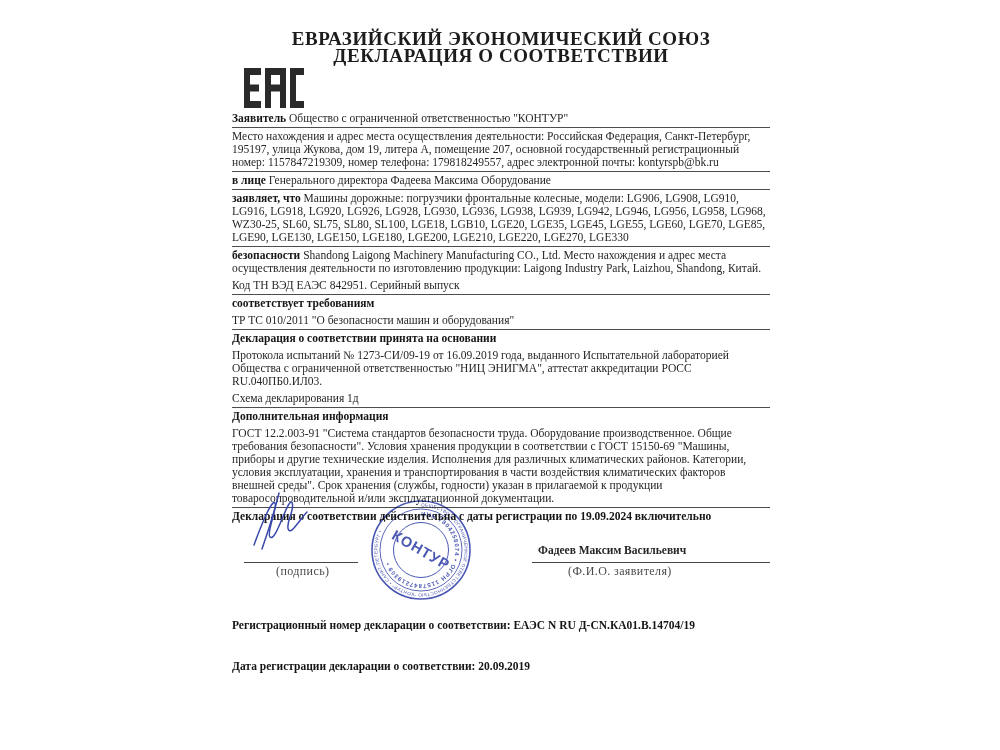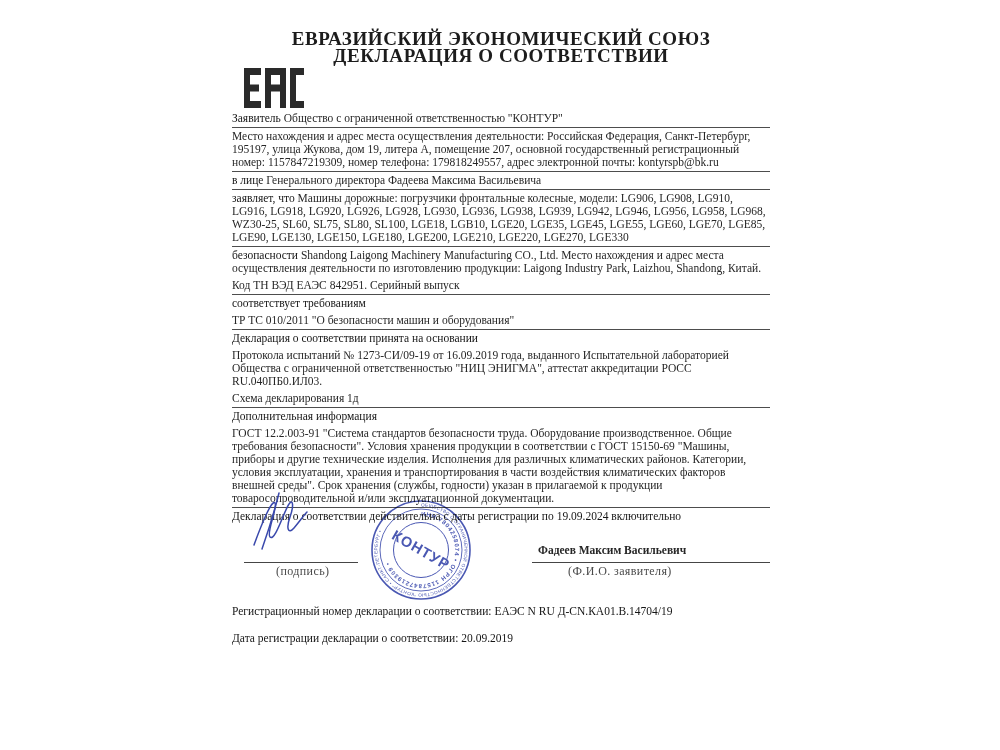--- a/index.html
+++ b/index.html
@@ -10,35 +10,35 @@
   }
   .doc{
     position:absolute;left:232px;top:28px;width:538px;
     font-size:11.5px;line-height:13px;
   }
   .title{ text-align:center;font-weight:bold;font-size:19px;line-height:17px;
     letter-spacing:0.6px;color:#1c1c1c;margin-top:2px;}
   .eac{ margin:4px 0 2px 12px; width:60px;height:40px;display:block;}
   .row{ padding:2px 0 2px 0;}
   .bb{ border-bottom:1px solid #4d4d4d;}
-  .b{ font-weight:normal;color:#151515;}
+  .b{ font-weight:bold;color:#151515;}
   .small-cap{ font-size:12px;color:#4a4a4a;letter-spacing:0.4px;text-align:center;}
   .sig-block{ position:relative;height:62px;margin-top:4px;}
   .sig-line{ position:absolute;border-top:1px solid #454545;height:0;}
   .sig-line-left{ left:12px;top:33px;width:114px;}
   .sig-line-right{ left:300px;top:33px;width:238px;}
   .sig-caption-left{ position:absolute;left:44px;top:36px;}
   .sig-caption-right{ position:absolute;left:336px;top:36px;}
   .signer-name{ position:absolute;left:306px;top:15px;font-weight:bold;}
   .signature-svg{ position:absolute;left:14px;top:-40px;width:96px;height:66px;}
   .stamp-svg{
     position:absolute;left:136px;top:-32px;width:106px;height:106px;
     opacity:0.92;mix-blend-mode:multiply;filter:blur(0.2px);
   }
-  .reg-row{ margin-top:14px;font-weight:normal;color:#151515;}
+  .reg-row{ margin-top:28px;font-weight:bold;color:#151515;}
   .stamp-text{ fill:#3a49ac;font-family:"Liberation Sans","DejaVu Sans",sans-serif;}
 </style>
 </head>
 <body>
 
 <div class="doc">
 
   <div class="title">
     <div>ЕВРАЗИЙСКИЙ ЭКОНОМИЧЕСКИЙ СОЮЗ</div>
     <div>ДЕКЛАРАЦИЯ О СООТВЕТСТВИИ</div>
@@ -64,21 +64,21 @@
     <span class="b">Заявитель</span>
     <span>Общество с ограниченной ответственностью "КОНТУР"</span>
   </div>
 
   <div class="row bb">
     <span>Место нахождения и адрес места осуществления деятельности: Российская Федерация, Санкт-Петербург, 195197, улица Жукова, дом 19, литера А, помещение 207, основной государственный регистрационный номер: 1157847219309, номер телефона: 179818249557, адрес электронной почты: kontyrspb@bk.ru</span>
   </div>
 
   <div class="row bb">
     <span class="b">в лице</span>
-    <span>Генерального директора Фадеева Максима Васильевича</span>
+    <span>Генерального директора Фадеева Максима Оборудование</span>
   </div>
 
   <div class="row bb">
     <span class="b">заявляет, что</span>
     <span>Машины дорожные: погрузчики фронтальные колесные, модели: LG906, LG908, LG910, LG916, LG918, LG920, LG926, LG928, LG930, LG936, LG938, LG939, LG942, LG946, LG956, LG958, LG968, WZ30-25, SL60, SL75, SL80, SL100, LGE18, LGB10, LGE20, LGE35, LGE45, LGE55, LGE60, LGE70, LGE85, LGE90, LGE130, LGE150, LGE180, LGE200, LGE210, LGE220, LGE270, LGE330</span>
   </div>
 
   <div class="row">
     <span class="b">безопасности</span>
     <span>Shandong Laigong Machinery Manufacturing CO., Ltd. Место нахождения и адрес места осуществления деятельности по изготовлению продукции: Laigong Industry Park, Laizhou, Shandong, Китай.</span>

